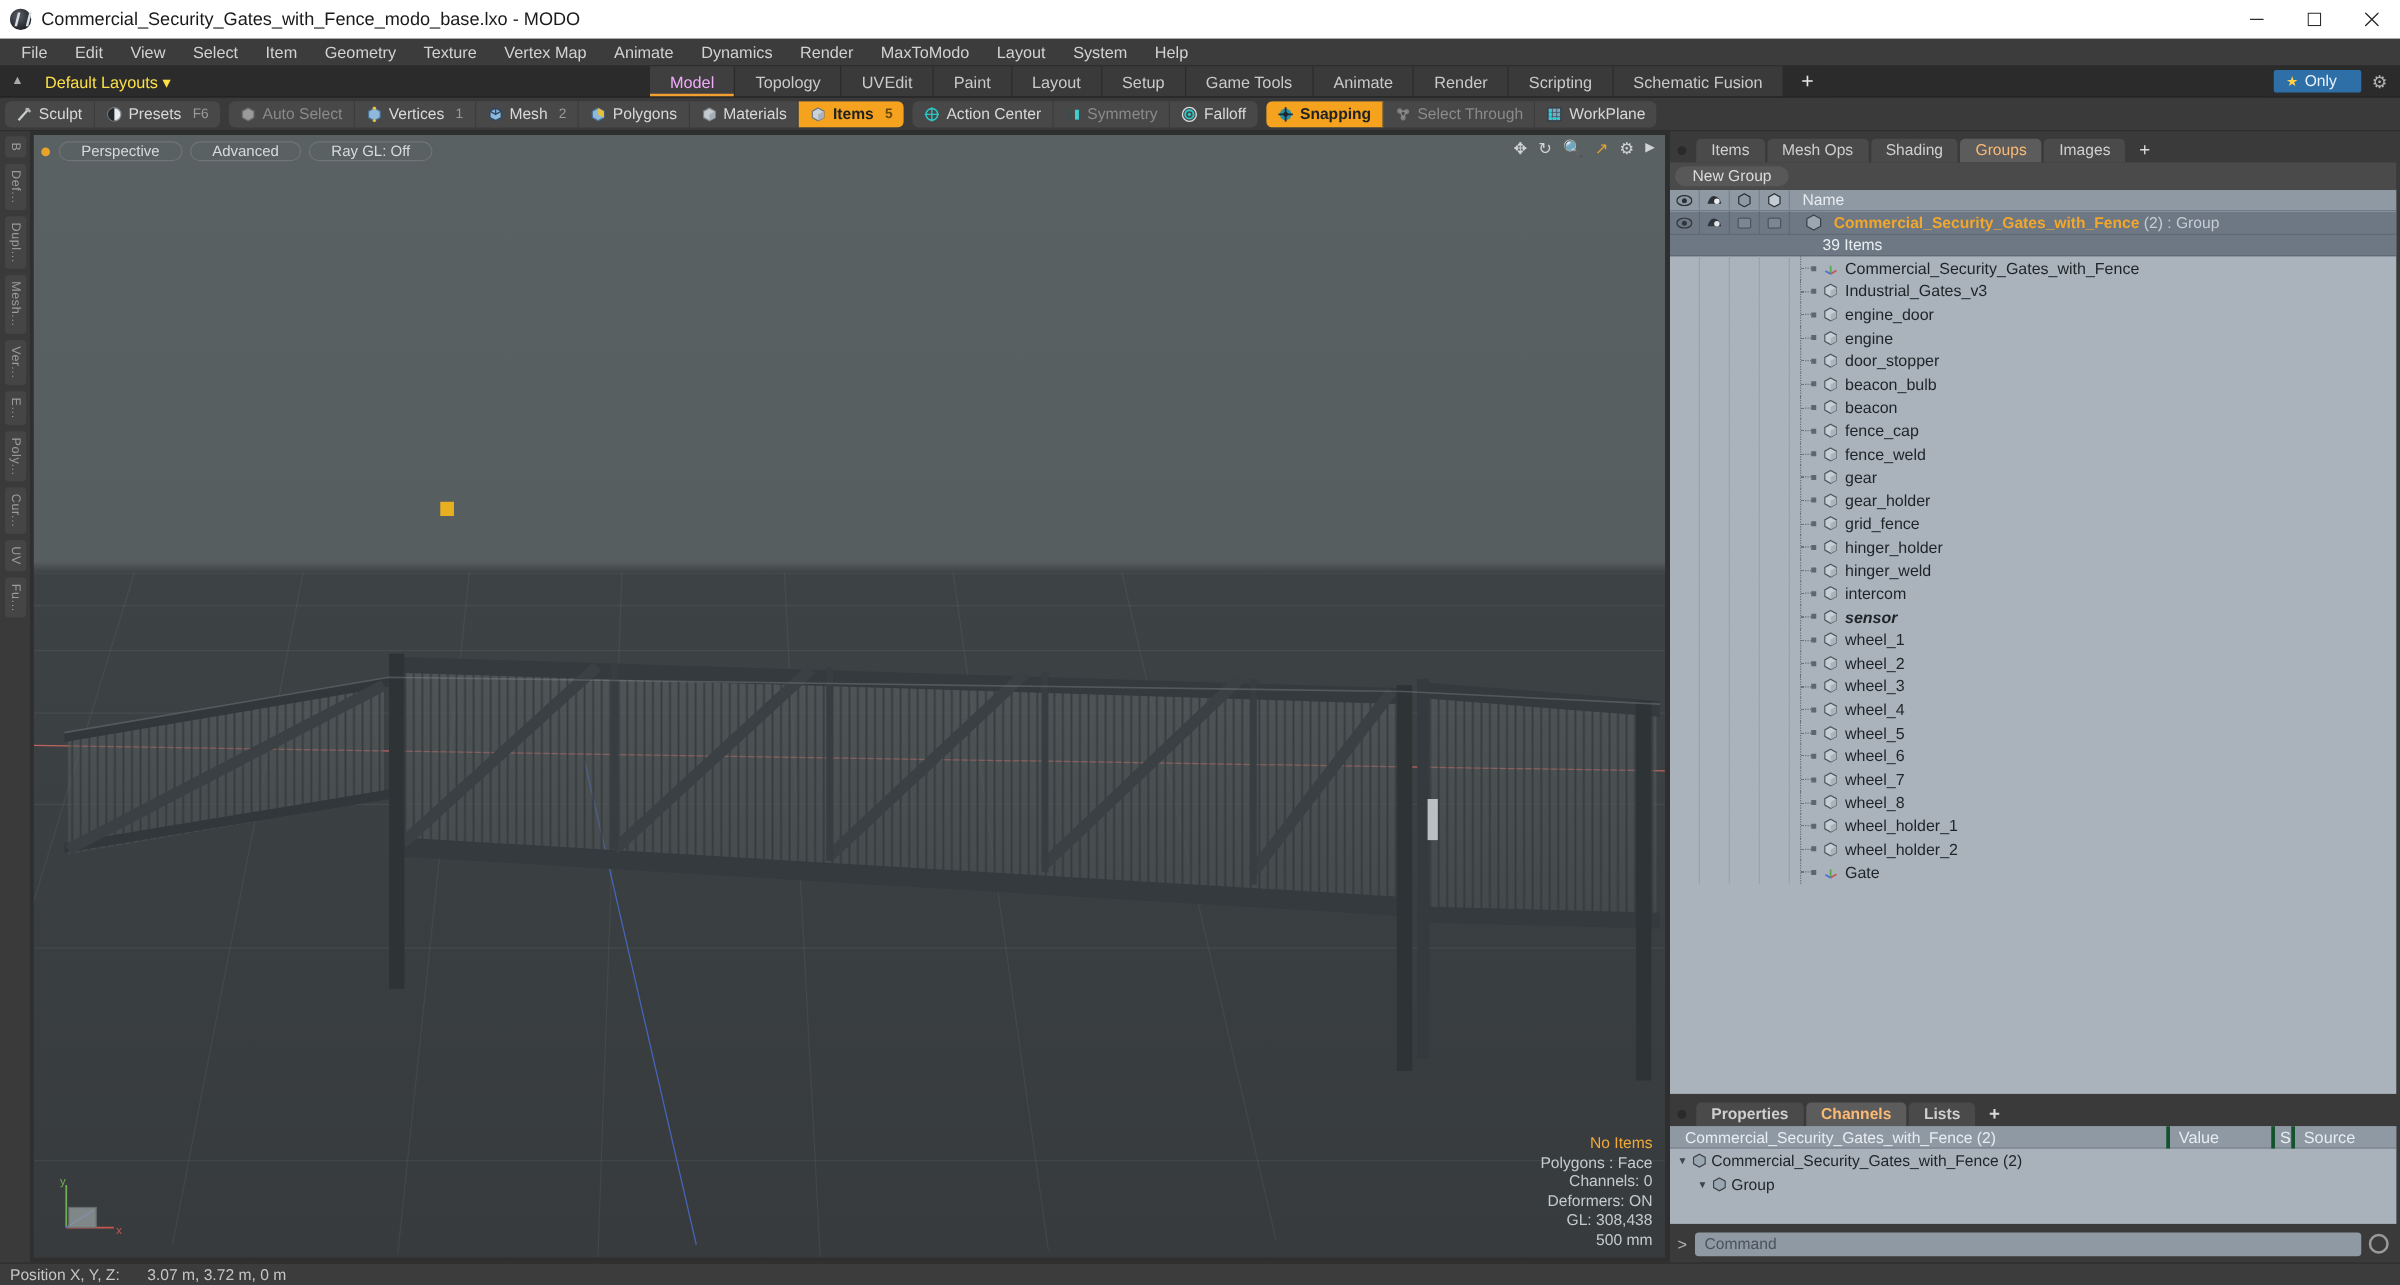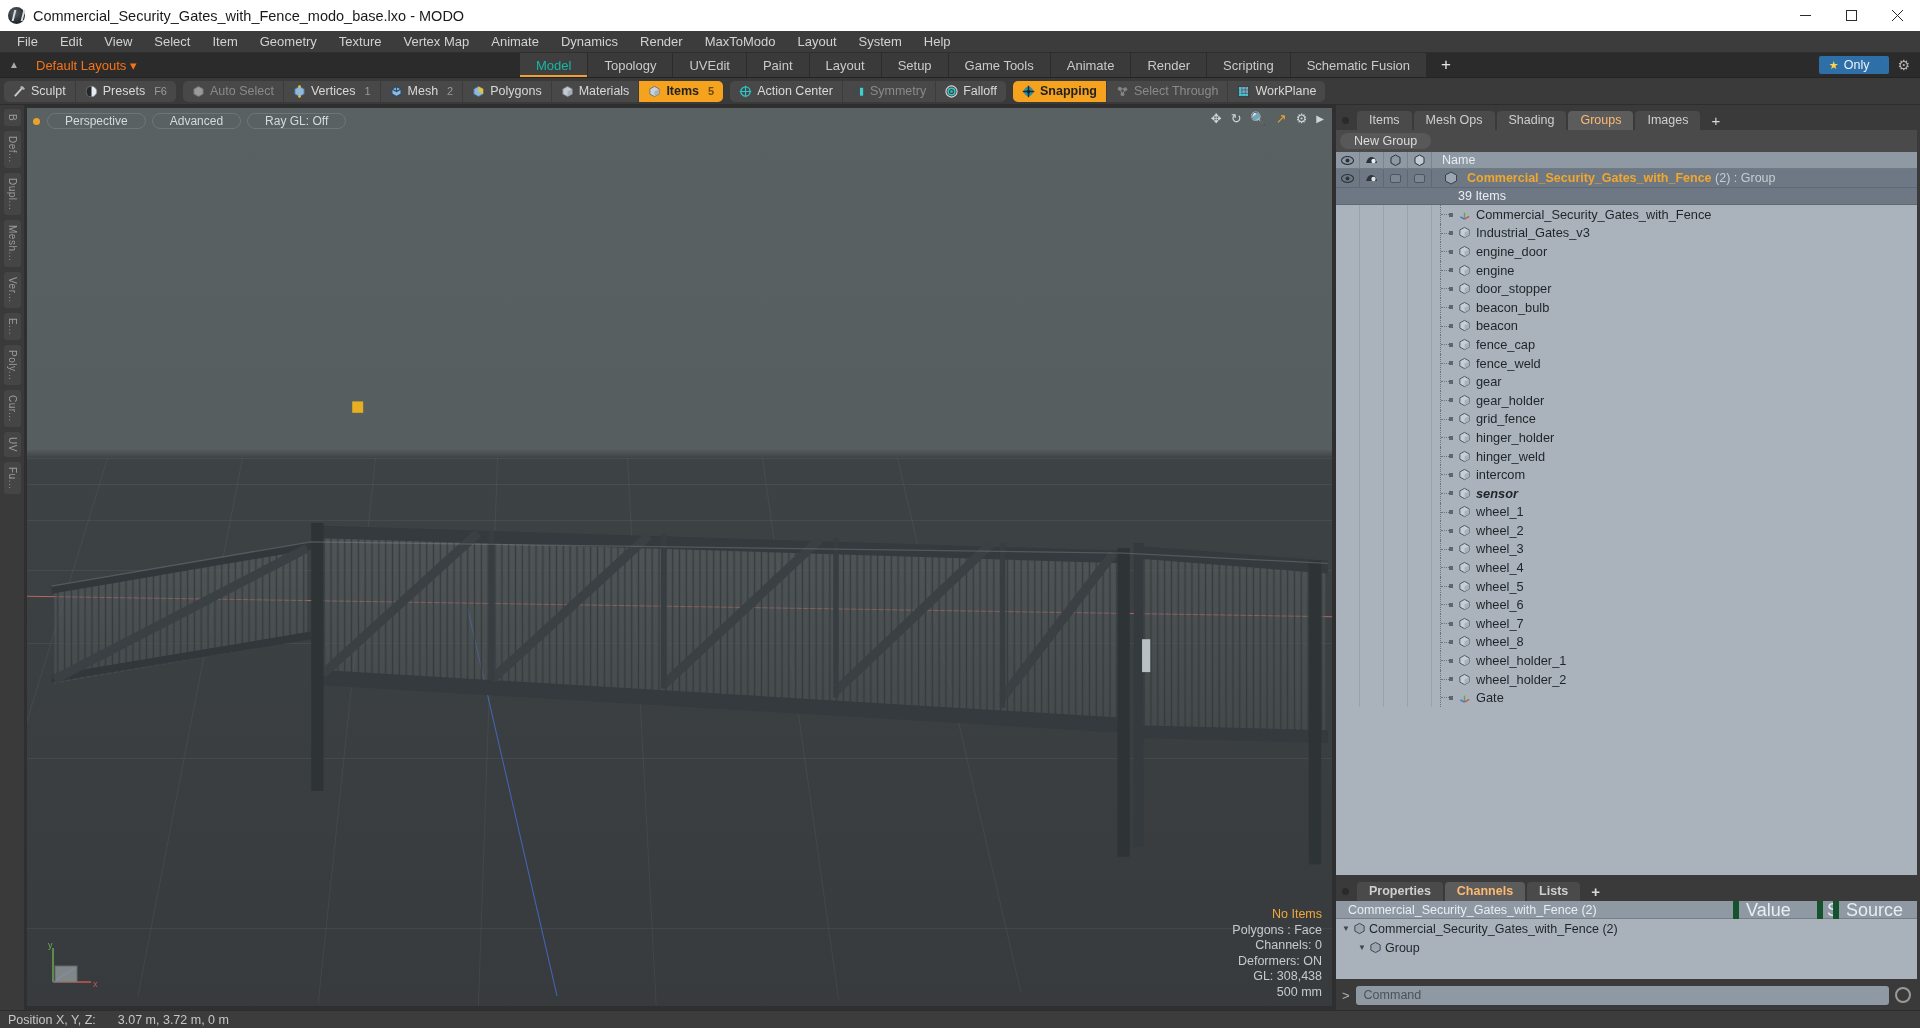--- a/index.html
+++ b/index.html
@@ -46,28 +46,28 @@
 
   
   .layoutbar {
     height: 25px; background: #2b2b2b; display: flex; align-items: stretch;
     position: relative; border-bottom: 1px solid #232323;
   }
   .layout-left { display: flex; align-items: center; width: 520px; padding-left: 6px; }
   .layout-arrow {
     width: 16px; text-align: center; color: #aaa; font-size: 10px; line-height: 1;
   }
-  .layout-name { margin-left: 14px; font-size: 13px; color: #f97316; }
+  .layout-name { margin-left: 14px; font-size: 13px; color: #fde047; }
   .layout-tabs { display: flex; align-items: stretch; flex: 1; }
   .ltab {
     padding: 0 16px; display: flex; align-items: center; justify-content: center;
     font-size: 13px; color: #cacaca; background: #3a3a3a;
     border-right: 1px solid #2b2b2b; white-space: nowrap; position: relative;
   }
-  .ltab.active { color: #14b8a6; background: #3f3f3f; }
+  .ltab.active { color: #f0abfc; background: #3f3f3f; }
   .ltab.active::after {
     content: ""; position: absolute; left: 0; right: 0; bottom: 0; height: 2px; background: #f0a030;
   }
   .ltab.plus { font-size: 17px; color: #e6e6e6; padding: 0 14px; background: #2b2b2b; border: none; }
   .layout-right { display: flex; align-items: center; gap: 8px; padding: 0 10px; background: #2b2b2b; }
   .only-btn {
     background: #2f6fa8; color: #e9f2fa; padding: 2px 20px 2px 10px; font-size: 12.5px;
     border-radius: 2px; display: flex; align-items: center; gap: 5px;
   }
   .only-star { color: #ffd24a; font-size: 11px; }
@@ -210,21 +210,21 @@
   .tlabel { font-size: 12.8px; color: #1e2428; padding-left: 5px; white-space: nowrap; }
   .tlabel.bold { font-weight: bold; font-style: italic; }
   .mesh-ic { width: 13px; height: 13px; flex: none; }
   .loc-ic { width: 13px; height: 13px; flex: none; }
 
   
   .lowtabs { height: 22px; display: flex; align-items: flex-end; gap: 2px; padding-left: 4px; margin-top: 4px; font-weight: bold; }
   .chanwrap { height: 78px; background: #8e99a4; display: flex; flex-direction: column; }
   .chan-head { display: flex; height: 18px; background: #8e99a4; align-items: center; border-bottom: 1px solid #747f8a; }
   .chan-title { flex: 1; padding-left: 12px; font-size: 12.5px; color: #e8edf2; }
-  .chan-col { width: 84px; padding-left: 7px; font-size: 18px; color: #e8edf2; border-left: 6px solid #14532d; height: 18px; line-height: 18px; }
+  .chan-col { width: 84px; padding-left: 7px; font-size: 13px; color: #e8edf2; border-left: 3px solid #14532d; height: 18px; line-height: 18px; }
   .chan-col.s { width: 16px; padding-left: 4px; }
   .chan-body { flex: 1; background: #a9b2bb; position: relative; }
   .crow { display: flex; align-items: center; height: 19px; padding-left: 6px; }
   .ctri { width: 11px; color: #3c444c; font-size: 8px; }
   .crow .lbl { font-size: 12.5px; color: #1e2428; padding-left: 3px; }
 
   .cmdrow { height: 24px; display: flex; align-items: center; gap: 6px; margin-top: 4px; }
   .cmd-caret { color: #b4b4b4; font-size: 13px; padding-left: 6px; }
   .cmd-input {
     flex: 1; height: 19px; background: #8f99a3; border-radius: 3px; color: #4a535c;

